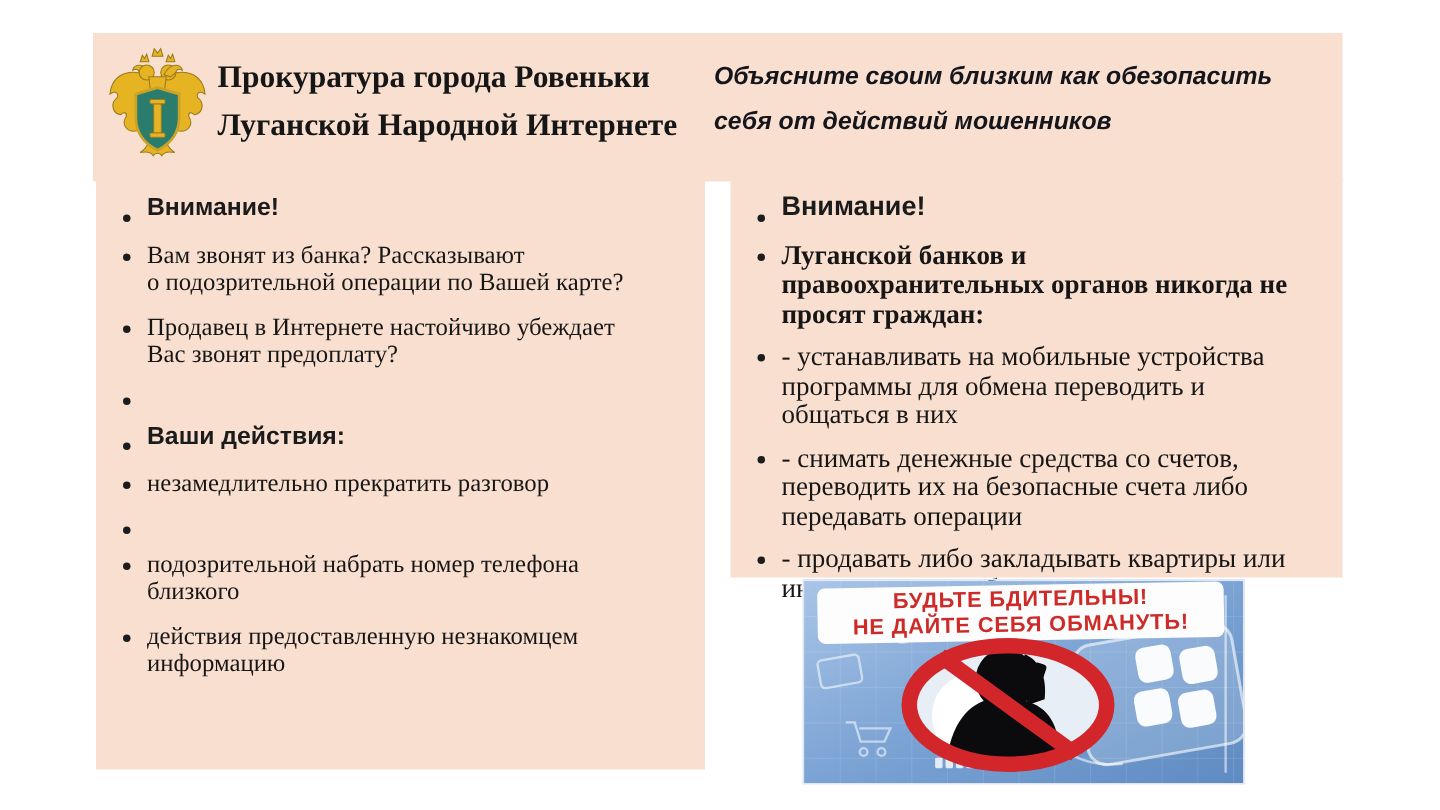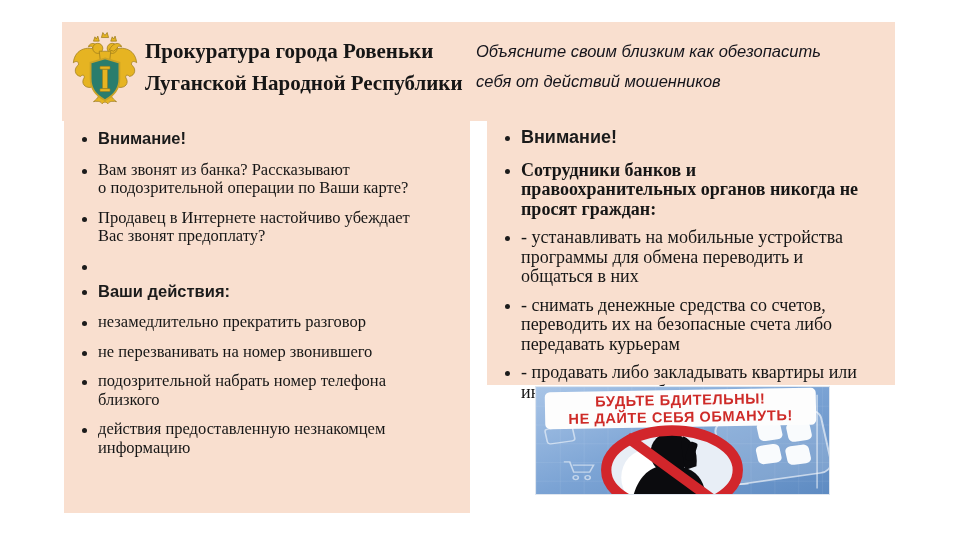--- a/index.html
+++ b/index.html
@@ -4,21 +4,21 @@
 <style>
   html,body{margin:0;padding:0;background:#ffffff;}
   .slide{position:relative;width:960px;height:540px;background:#ffffff;overflow:hidden;
          font-family:"Liberation Serif","DejaVu Serif",serif;color:#161616;}
 
   
   .header{position:absolute;left:62px;top:22px;width:833px;height:99px;background:#f9dfcf;}
   .emblem{position:absolute;left:7px;top:7px;width:72px;height:79px;}
   .org{position:absolute;left:83px;top:13px;font-weight:bold;font-size:21px;line-height:32px;
        font-family:"Liberation Serif","DejaVu Serif",serif;}
-  .slogan{position:absolute;left:414px;top:14px;width:420px;font-style:italic;font-weight:normal;
+  .slogan{position:absolute;left:414px;top:14px;width:420px;font-style:italic;font-weight:bold;
           font-size:16.5px;line-height:30px;white-space:pre-line;color:#15151c;
           font-family:"Liberation Sans","DejaVu Sans",sans-serif;}
 
   
   .panel{position:absolute;background:#f9dfcf;}
   .panel-left{left:64px;top:119px;width:406px;height:394px;padding:10px 6px 0 12px;box-sizing:border-box;}
   .panel-right{left:487px;top:119px;width:408px;height:266px;padding:9px 6px 0 12px;box-sizing:border-box;}
 
   .row{display:flex;align-items:flex-start;}
   .dot{flex:none;width:5px;height:5px;border-radius:50%;background:#1c1c1c;margin:8px 11px 0 6px;}
@@ -26,24 +26,24 @@
 
   .panel-left .row{margin-bottom:11px;}
   .panel-left .txt{font-size:16.5px;line-height:18.5px;}
   .panel-right .row{margin-bottom:9px;}
   .panel-right .txt{font-size:18px;line-height:19.5px;}
 
   .hd{font-family:"Liberation Sans","DejaVu Sans",sans-serif;font-weight:bold;font-size:17px;
       line-height:20px;color:#1b1b1b;}
   .bold-serif{font-weight:bold;}
   .gap-lg{margin-top:12px;}
-  .row.head-row{margin-bottom:13px;}
+  .row.head-row{margin-bottom:13px;align-items:flex-end;}
 
   
-  .poster{position:absolute;left:535px;top:386px;width:295px;height:109px;overflow:hidden;
+  .poster{position:absolute;left:535px;top:386px;width:295px;height:137px;overflow:hidden;
           border:1px solid #dfe6ef;box-sizing:border-box;}
   .poster-bg{position:absolute;left:0;top:0;width:100%;height:100%;}
   .poster-banner{position:absolute;left:9px;right:13px;top:3px;height:37px;background:#fdfdfd;
                  border-radius:5px;transform:rotate(-1deg);display:flex;flex-direction:column;
                  justify-content:center;align-items:center;
                  font-family:"Liberation Sans","DejaVu Sans",sans-serif;font-weight:bold;
                  font-size:14.5px;line-height:17px;color:#ce2b28;letter-spacing:.6px;white-space:nowrap;}
   .no-sign{position:absolute;left:58px;top:36px;width:156px;height:94px;}
 </style>
 </head>
@@ -68,90 +68,89 @@
       </g>
       <path d="M50,38 L70,44 L70,66 C70,80 62,90 50,96 C38,90 30,80 30,66 L30,44 Z" fill="#2a7d6d" stroke="#c9a227" stroke-width="2.5"></path>
       <g fill="#e6b422" stroke="#9a7a1c" stroke-width="0.8">
         <rect x="46.5" y="53" width="7" height="27" rx="1"></rect>
         <rect x="43" y="49" width="14" height="4" rx="1"></rect>
         <rect x="43" y="80" width="14" height="4" rx="1"></rect>
       </g>
     </svg>
     <div class="org">
       <div>Прокуратура города Ровеньки</div>
-      <div>Луганской Народной Республики</div>
+      <div>Луганской Народной Интернете</div>
     </div>
     <div class="slogan">Объясните своим близким как обезопасить
 себя от действий мошенников</div>
   </div>
 
   <div class="panel panel-left">
     <div class="row head-row">
       <span class="dot"></span>
       <div class="txt hd">Внимание!</div>
     </div>
     <div class="row">
       <span class="dot"></span>
       <div class="txt">Вам звонят из банка? Рассказывают
-о подозрительной операции по Ваши карте?</div>
+о подозрительной операции по Вашей карте?</div>
     </div>
     <div class="row">
       <span class="dot"></span>
       <div class="txt">Продавец в Интернете настойчиво убеждает
 Вас звонят предоплату?</div>
     </div>
     <div class="row">
       <span class="dot"></span>
     </div>
     <div class="row head-row gap-lg">
       <span class="dot"></span>
       <div class="txt hd">Ваши действия:</div>
     </div>
     <div class="row">
       <span class="dot"></span>
       <div class="txt">незамедлительно прекратить разговор</div>
     </div>
     <div class="row">
       <span class="dot"></span>
-      <div class="txt">не перезванивать на номер звонившего</div>
     </div>
     <div class="row">
       <span class="dot"></span>
       <div class="txt">подозрительной набрать номер телефона
 близкого</div>
     </div>
     <div class="row">
       <span class="dot"></span>
       <div class="txt">действия предоставленную незнакомцем
 информацию</div>
     </div>
   </div>
 
   <div class="panel panel-right">
     <div class="row head-row">
       <span class="dot"></span>
       <div class="txt hd">Внимание!</div>
     </div>
     <div class="row">
       <span class="dot"></span>
-      <div class="txt bold-serif">Сотрудники банков и
+      <div class="txt bold-serif">Луганской банков и
 правоохранительных органов никогда не
 просят граждан:</div>
     </div>
     <div class="row">
       <span class="dot"></span>
       <div class="txt">- устанавливать на мобильные устройства
 программы для обмена переводить и
 общаться в них</div>
     </div>
     <div class="row">
       <span class="dot"></span>
       <div class="txt">- снимать денежные средства со счетов,
 переводить их на безопасные счета либо
-передавать курьерам</div>
+передавать операции</div>
     </div>
     <div class="row">
       <span class="dot"></span>
       <div class="txt">- продавать либо закладывать квартиры или
 иное имущество, брать кредиты</div>
     </div>
   </div>
 
   <div class="poster">
     <svg class="poster-bg" viewBox="0 0 295 137" preserveAspectRatio="none">

